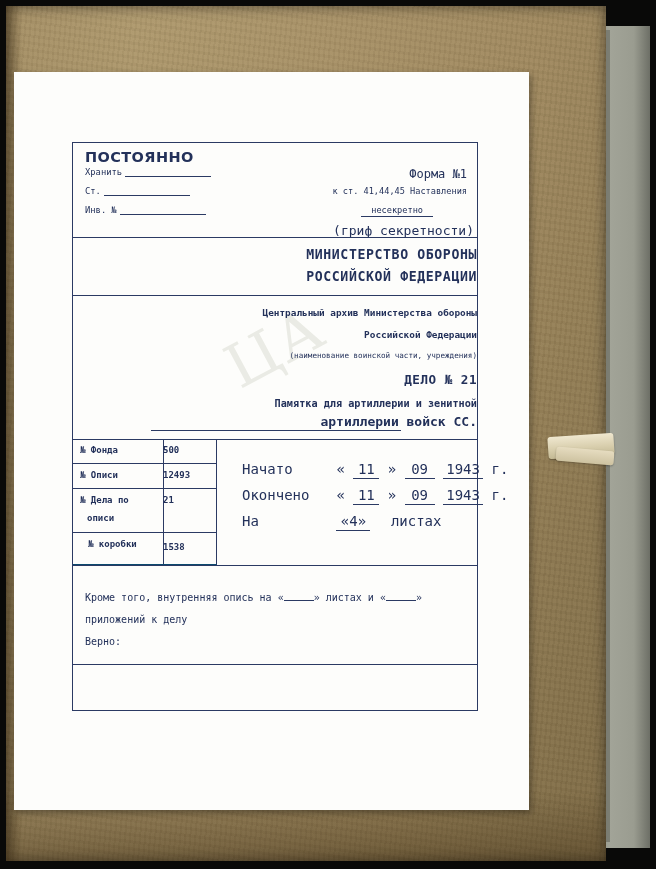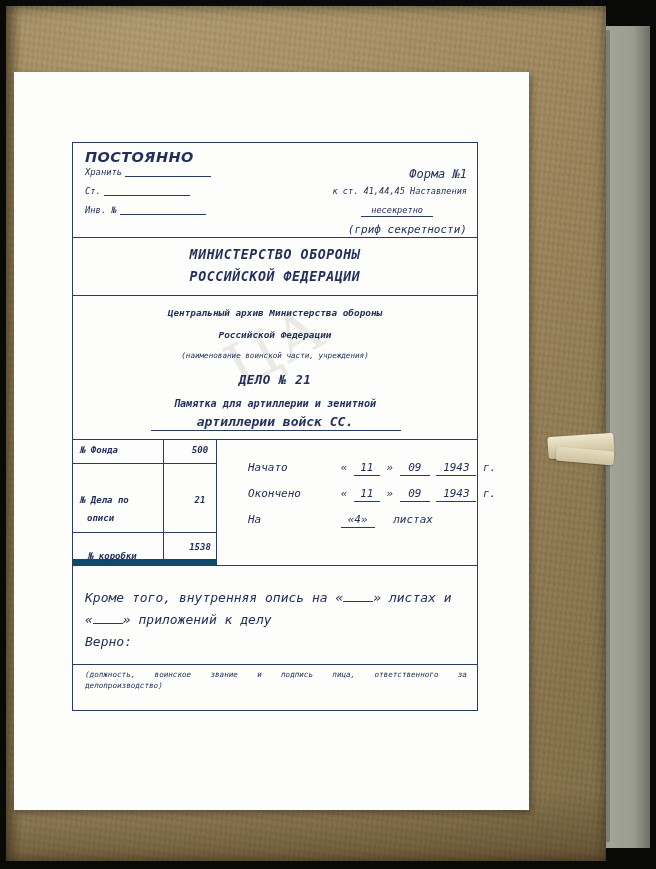--- a/index.html
+++ b/index.html
@@ -112,21 +112,20 @@
   }
   
   .form {
     position: absolute;
     left: 58px;
     top: 70px;
     width: 404px;
     height: 567px;
     border: 1px solid #2b3a63;
     color: #23315a;
-    font-style: italic;
   }
   .form * { box-sizing: border-box; }
 
   .hline {
     position: absolute;
     left: 0;
     width: 100%;
     border-top: 1px solid #2b3a63;
   }
   .txt { color: #23315a; }
@@ -156,42 +155,42 @@
   .nesekr {
     position: absolute;
     right: 44px;
     top: 62px;
     font-size: 8.6px;
     border-bottom: 1px solid #2b3a63;
     padding: 0 10px 1px 10px;
   }
   .grif {
     position: absolute;
-    right: 10px;
+    right: 3px;
     top: 80px;
-    font-size: 11px;
+    font-size: 13px;
   }
   .lbl-row {
     position: absolute;
     left: 12px;
     font-size: 8.8px;
   }
   .lbl-row .uline {
     display: inline-block;
     border-bottom: 1px solid #2b3a63;
     width: 86px;
     height: 10px;
     vertical-align: bottom;
     margin-left: 3px;
   }
   
   .mid-center {
     position: absolute;
     width: 100%;
-    text-align: center;
+    text-align: right;
     font-family: "DejaVu Sans Mono", monospace;
   }
   .min1 { top: 104px; font-size: 13.2px; font-weight: bold; letter-spacing: .6px;}
   .min2 { top: 126px; font-size: 13.2px; font-weight: bold; letter-spacing: .6px;}
   .arch1 { top: 164px; font-size: 9.4px; font-weight: bold; }
   .arch2 { top: 186px; font-size: 9.4px; font-weight: bold; }
   .naim  { top: 208px; font-size: 7.6px; }
   .delo  { top: 229px; font-size: 12.6px; font-weight: bold; letter-spacing: .5px;}
   .title1{ top: 255px; font-size: 10.2px; font-weight: bold; }
   .title2{ top: 271px; font-size: 13px; font-weight: bold; }
@@ -204,21 +203,21 @@
   }
 
   
   .ltable {
     position: absolute;
     left: 0;
     top: 296px;
     width: 144px;
     height: 126px;
     border-right: 1px solid #2b3a63;
-    border-bottom: 6px solid #0c4a6e;
+    border-bottom: 1px solid #0c4a6e;
   }
   .ltable .vsep {
     position: absolute;
     left: 90px;
     top: 0;
     height: 100%;
     border-left: 1px solid #2b3a63;
   }
   .lrow {
     position: absolute;
@@ -231,41 +230,41 @@
   .lrow .k {
     position: absolute;
     left: 7px;
     top: 6px;
   }
   .lrow .v {
     position: absolute;
     left: 90px;
     width: 74px;
     top: 6px;
-    text-align: center;
+    text-align: left;
     font-weight: bold;
   }
   .lrow .hr {
     position: absolute;
     left: 0; bottom: 0; width: 144px;
     border-bottom: 1px solid #2b3a63;
   }
   .lsub {
     position: absolute;
     left: 14px;
     font-size: 9px;
     font-weight: bold;
   }
 
   
   .dates {
     position: absolute;
-    left: 175px;
+    left: 169px;
     top: 318px;
-    font-size: 11px;
+    font-size: 14px;
   }
   .dates .drow {
     position: relative;
     height: 26px;
     white-space: nowrap;
   }
   .dates .lab { display: inline-block; width: 86px; }
   .u {
     display: inline-block;
     border-bottom: 1px solid #2b3a63;
@@ -276,21 +275,21 @@
   .u.m { width: 30px; }
   .u.y { width: 40px; }
   .u.s { width: 34px; }
 
   
   .notes {
     position: absolute;
     left: 12px;
     top: 444px;
     right: 10px;
-    font-size: 13px;
+    font-size: 10px;
     line-height: 22px;
   }
   .notes .blank {
     display: inline-block;
     border-bottom: 1px solid #2b3a63;
     width: 30px;
     height: 9px;
   }
   .sig-line {
     position: absolute;
@@ -398,30 +397,35 @@
 
       <div class="ltable">
         <div class="vsep"></div>
 
         <div class="lrow" style="top:0px;">
           <span class="k">№ Фонда</span>
           <span class="v">500</span>
           <span class="hr"></span>
         </div>
 
+        <div class="lrow" style="top:25px;">
+          <span class="k">№ Описи</span>
+          <span class="v">12493</span>
+          <span class="hr"></span>
+        </div>
 
         <div class="lrow" style="top:50px;height:44px;">
           <span class="k">№ Дела по</span>
           <span class="lsub" style="top:24px;">описи</span>
           <span class="v">21</span>
           <span class="hr"></span>
         </div>
 
         <div class="lrow" style="top:94px;height:32px;">
-          <span class="k" style="top:18px;padding-left:8px;">№ коробки</span>
+          <span class="k" style="top:6px;padding-left:8px;">№ коробки</span>
           <span class="v" style="top:9px;">1538</span>
         </div>
       </div>
 
       <div class="dates">
         <div class="drow">
           <span class="lab">Начато</span>
           <span>«</span>
           <span class="u d">11</span>
           <span>»</span>
@@ -450,30 +454,17 @@
       <div class="hline" style="top:422px;"></div>
 
       <div class="notes">
         <div>
           <span>Кроме того, внутренняя опись на «</span><span class="blank"></span><span>» листах и «</span><span class="blank"></span><span>» приложений к делу</span>
         </div>
         <div>Верно:</div>
       </div>
 
       <div class="sig-line"></div>
-      <div class="sig-cap">
-        <div class="spread">
-          <span>(должность,</span>
-          <span>воинское</span>
-          <span>звание</span>
-          <span>и</span>
-          <span>подпись</span>
-          <span>лица,</span>
-          <span>ответственного</span>
-          <span>за</span>
-        </div>
-        <div>делопроизводство)</div>
-      </div>
 
     </div>
   </div>
 
 </div>
 
 </body></html>

